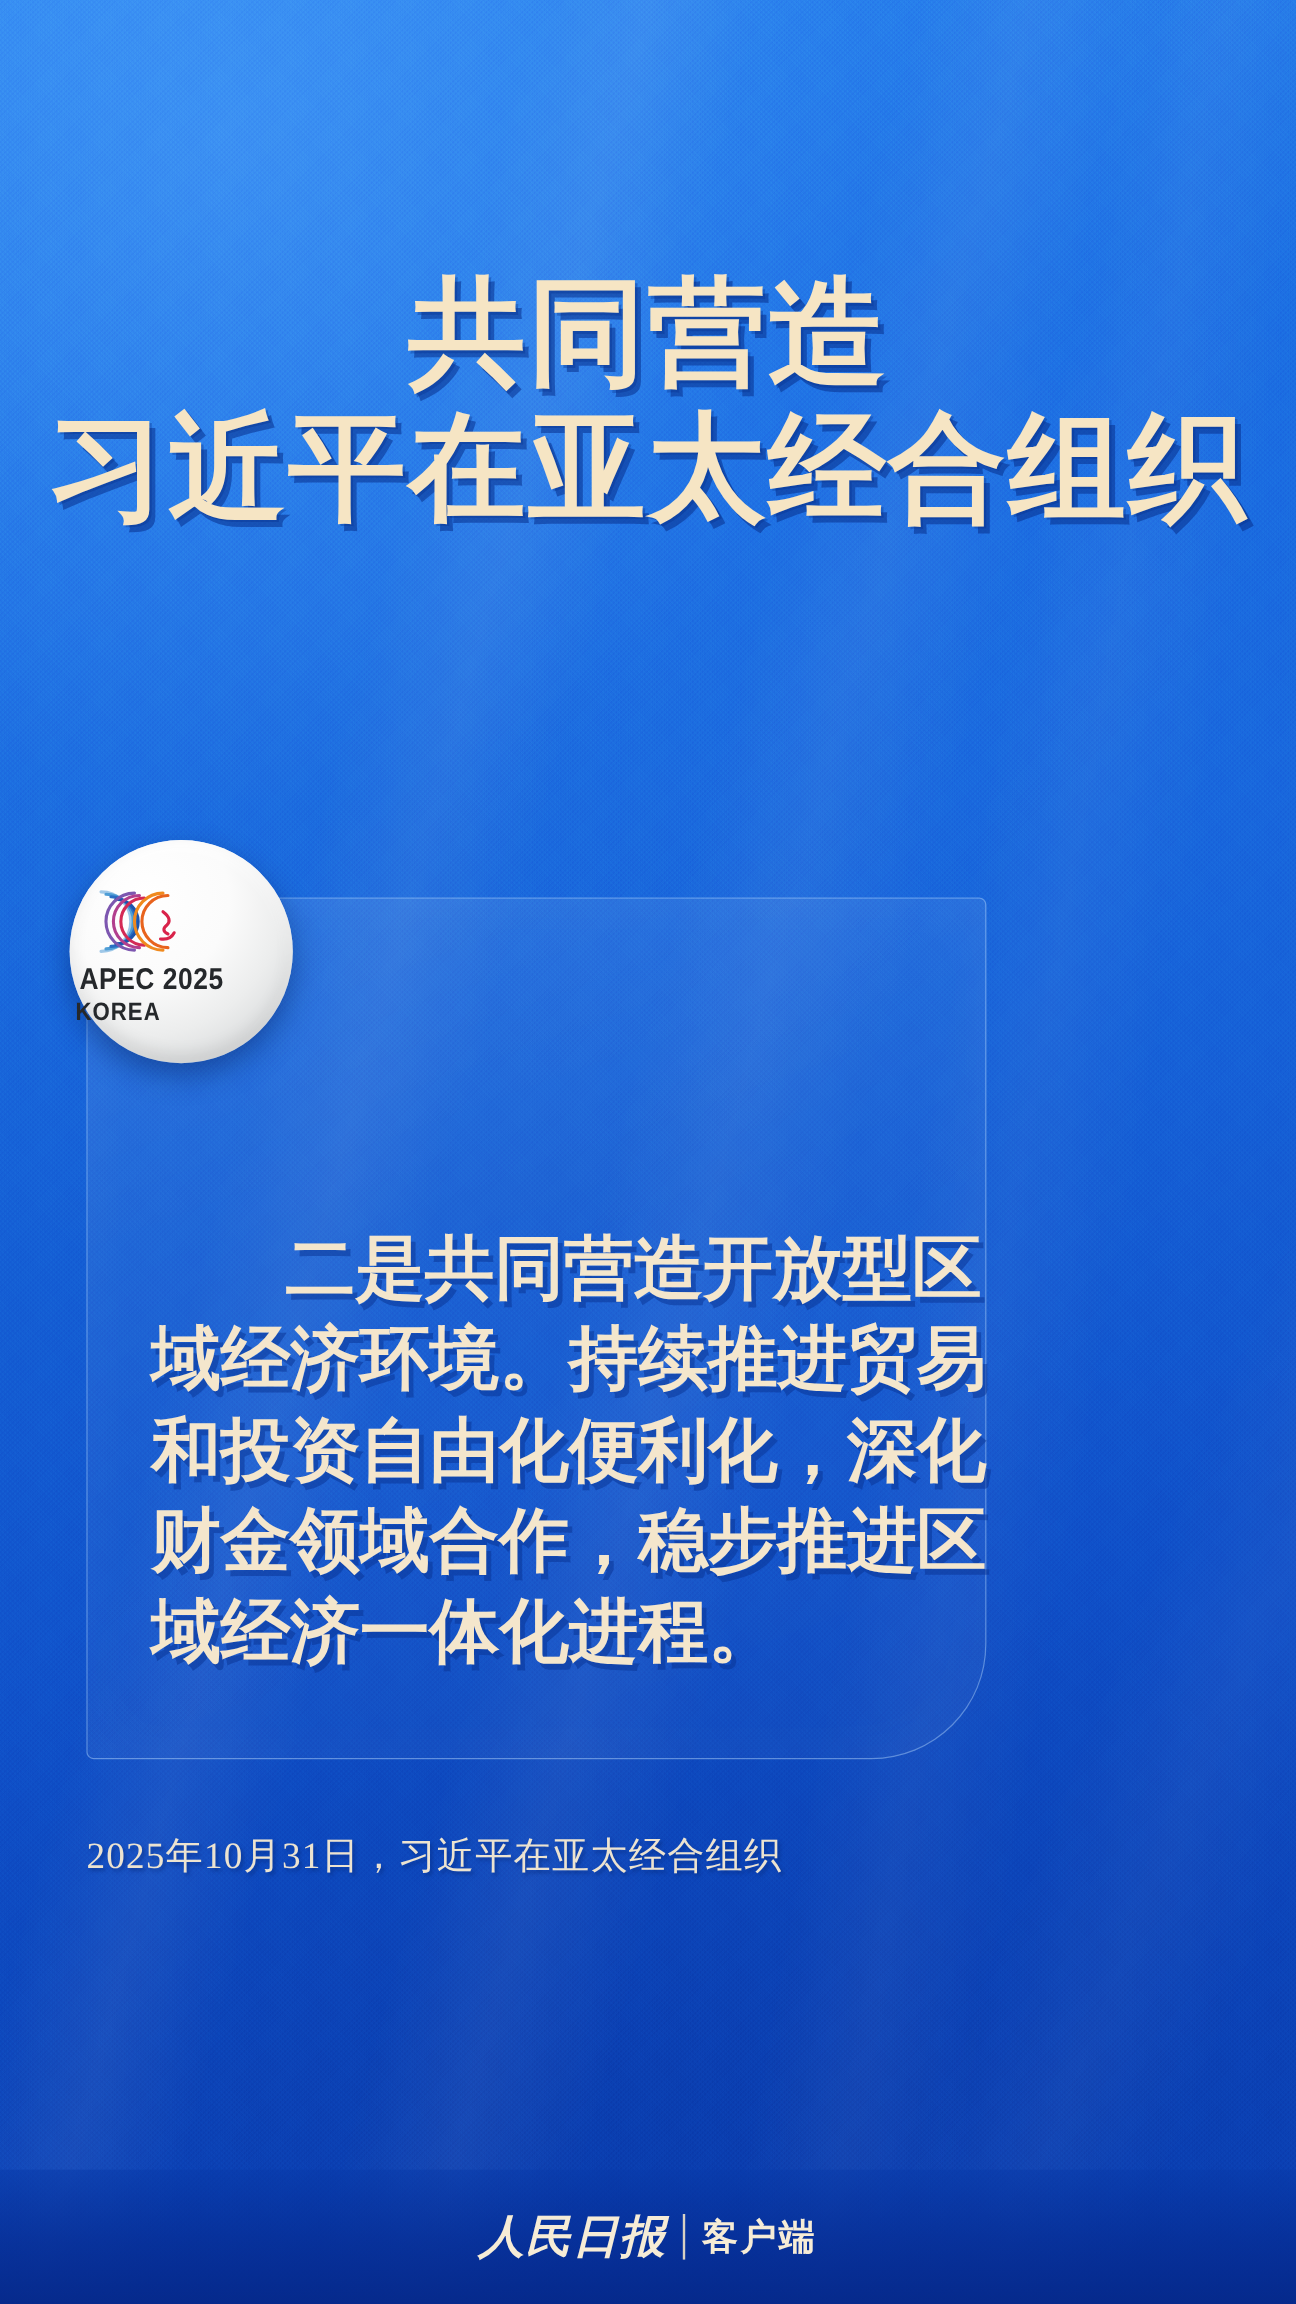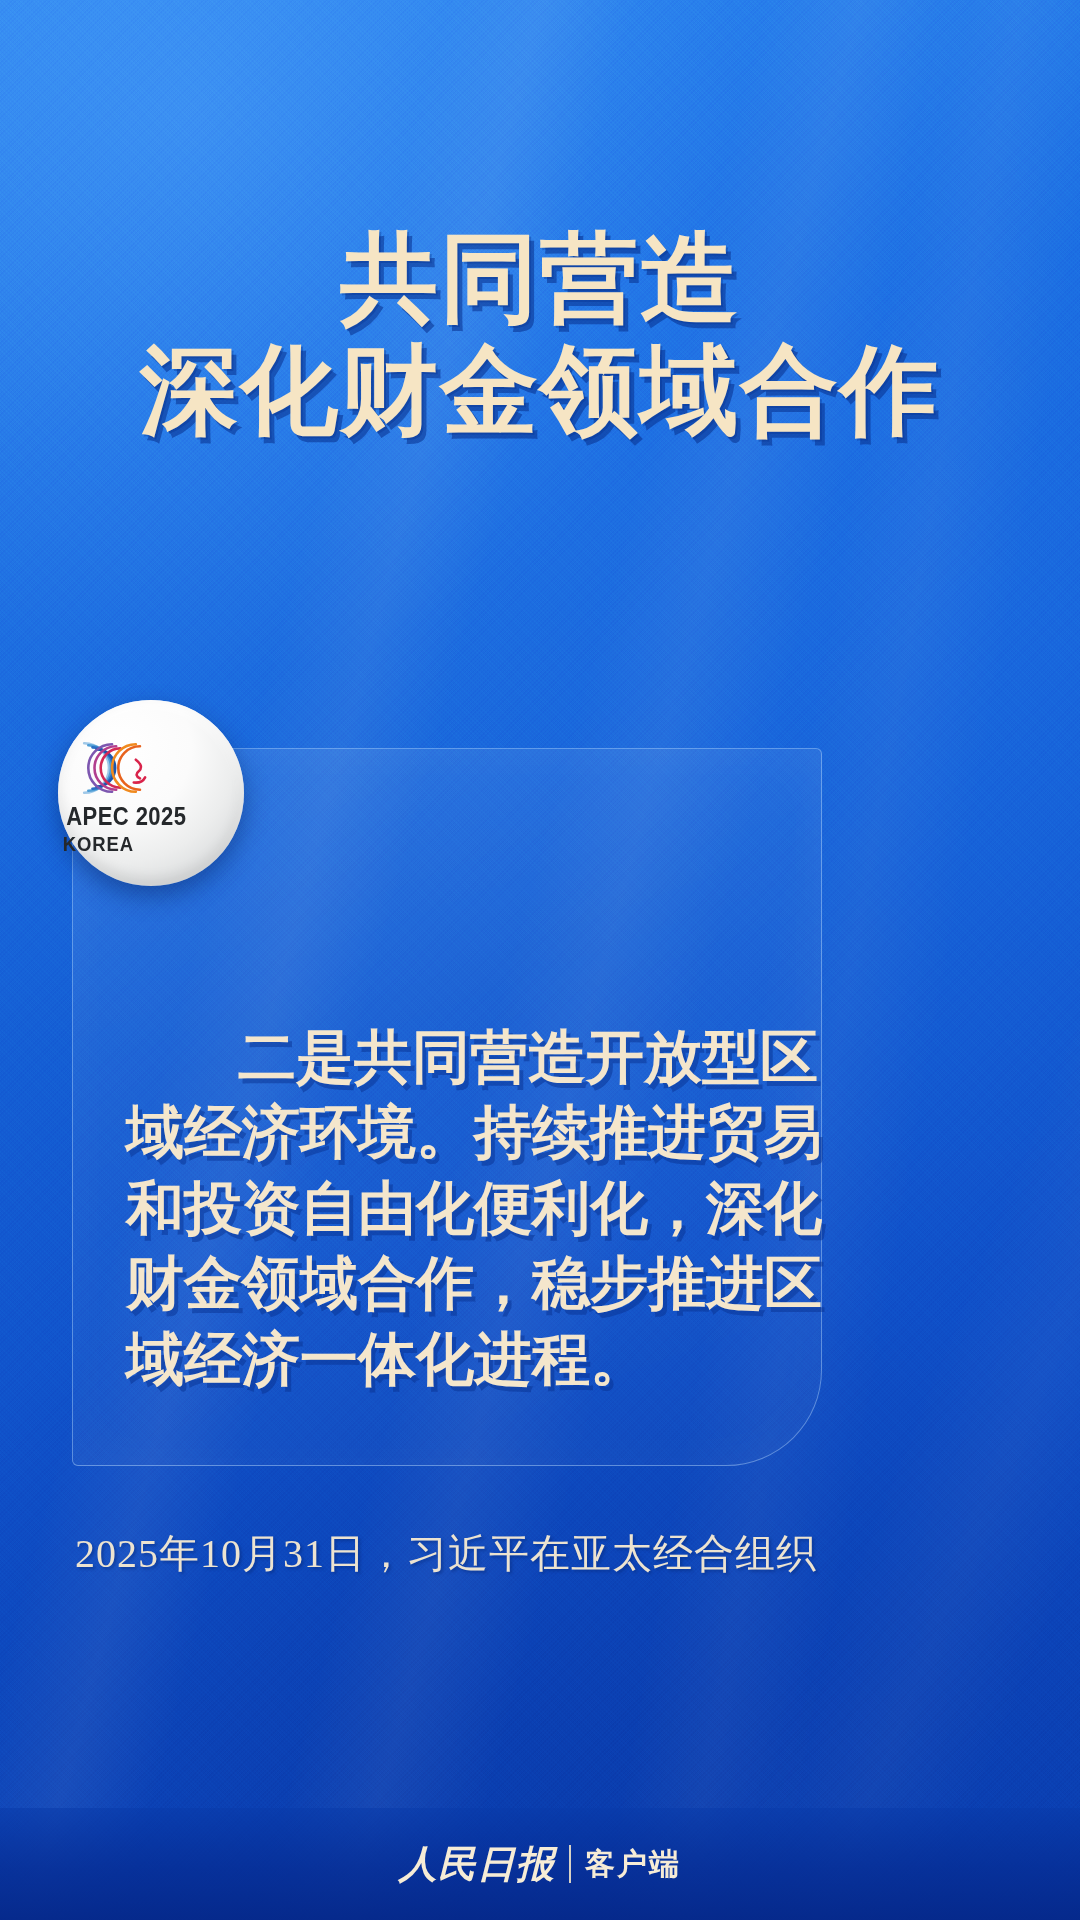--- a/index.html
+++ b/index.html
@@ -92,22 +92,22 @@
     letter-spacing:0px;
     text-indent:112px;
     text-align:left;
     text-shadow:4px 5px 0 rgba(8,50,145,0.50);
     margin-top:40px;
   }
 
   
   #attrib{
     position:absolute;left:72px;top:1524px;width:748px;z-index:7;
-    text-align:center;color:#ece3d0;
-    font-size:40px;line-height:1.50;letter-spacing:1px;
+    color:#ece3d0;
+    font-size:31px;line-height:1.50;letter-spacing:1px;
     text-shadow:2px 2px 3px rgba(6,40,120,0.5);
   }
   #attrib .al{display:block;}
 
   
   #footer{
     position:absolute;left:0;right:0;bottom:0;height:112px;z-index:8;
     background:linear-gradient(180deg, rgba(8,58,170,0.55) 0%, rgba(6,46,150,0.85) 55%, rgba(5,40,138,0.95) 100%);
     display:flex;align-items:center;justify-content:center;gap:14px;
   }
@@ -126,21 +126,21 @@
 </head>
 <body>
 
 <div id="poster">
 
   <div id="texture"></div>
   <div id="streaks"></div>
 
   <div id="title">
     <div class="tline" id="tline1">共同营造</div>
-    <div class="tline" id="tline2">深化财金领域合作</div>
+    <div class="tline" id="tline2">习近平在亚太经合组织</div>
   </div>
 
   <div id="panel"></div>
 
   <div id="badge">
     <svg id="badge-mark" viewBox="0 0 200 120">
       <g fill="none" stroke-linecap="round">
 
         <path d="M50 12 A 48 48 0 0 1 50 108" stroke="#9fc8e8" stroke-width="5"></path>
         <path d="M58 16 A 44 44 0 0 1 58 104" stroke="#4f9ed6" stroke-width="5"></path>

